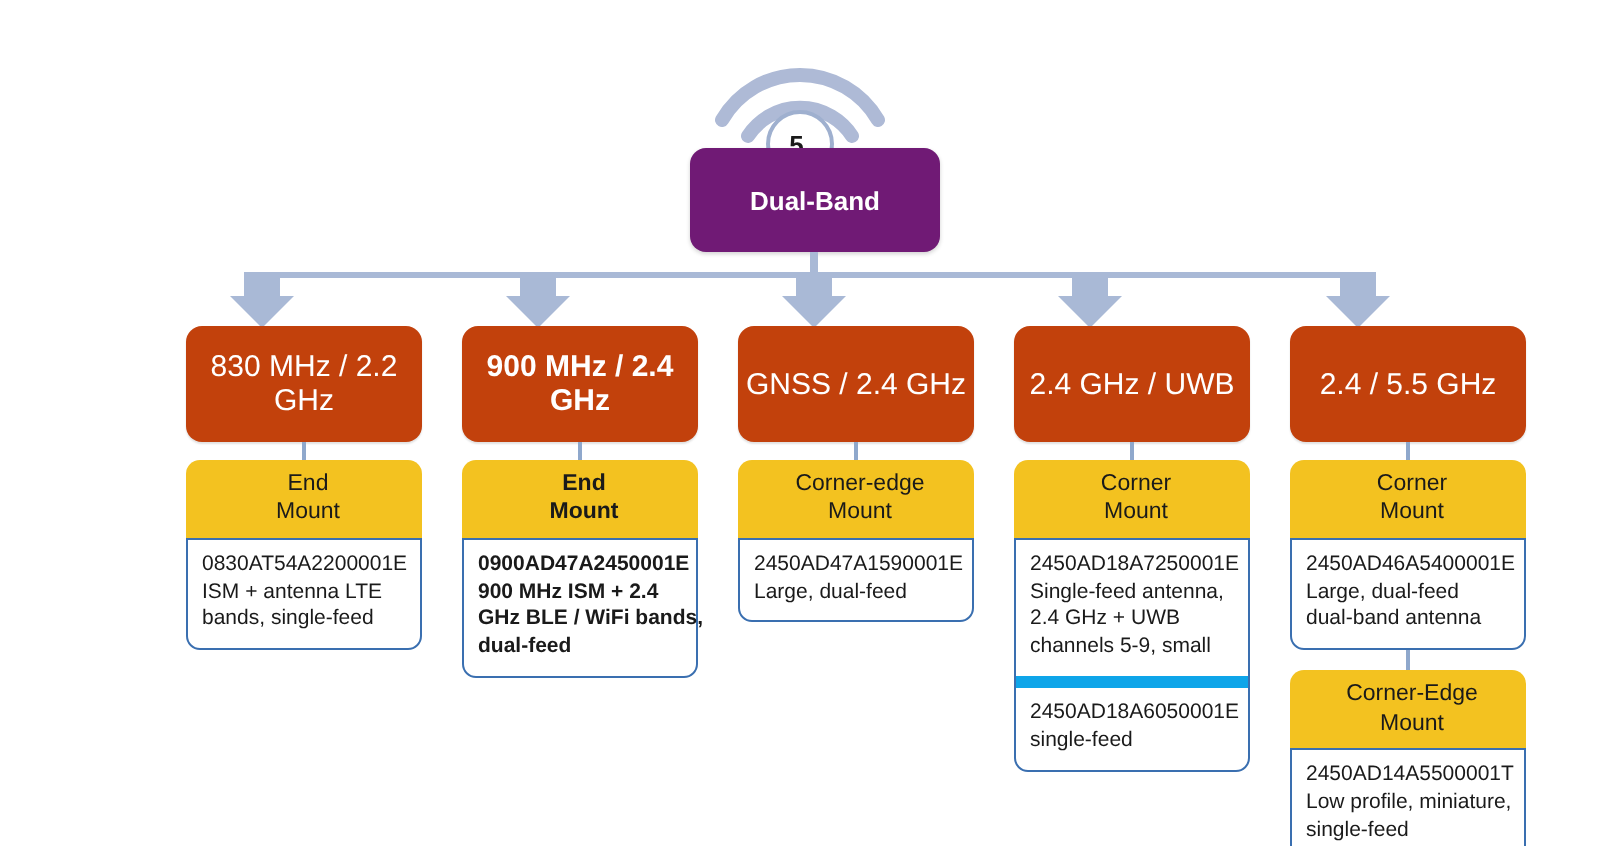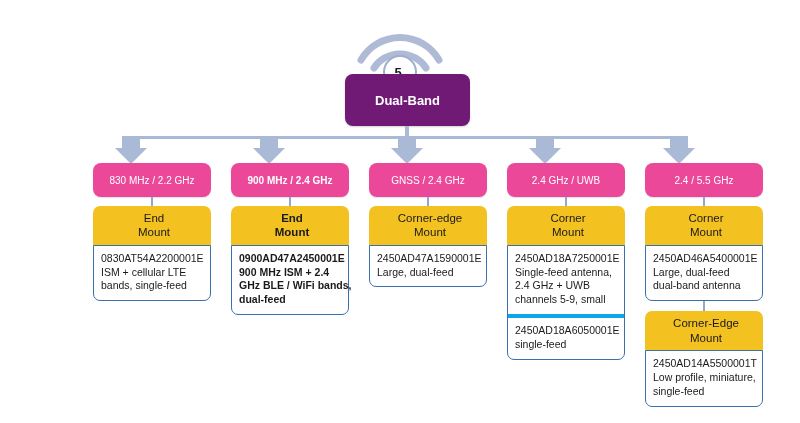--- a/index.html
+++ b/index.html
@@ -76,28 +76,28 @@
     pointer-events: none;
   }
 
   
   .column {
     position: absolute;
     top: 163px;
     width: 118px;
   }
   .col-head {
-    height: 34px;
-    background: #ec4899;
+    height: 58px;
+    background: #c2410c;
     border-radius: 8px;
     display: flex;
     align-items: center;
     justify-content: center;
     color: #ffffff;
-    font-size: 10px;
+    font-size: 15px;
     text-align: center;
     box-shadow: 0 1px 1px rgba(0,0,0,0.12);
   }
   .stem {
     width: 2px;
     height: 9px;
     background: #8fa8cc;
     margin: 0 auto;
   }
   .mount-box {
@@ -115,21 +115,21 @@
     background: #ffffff;
     margin-top: -1px;
   }
   .detail-box {
     padding: 6px 7px 7px 7px;
     font-size: 10.5px;
     line-height: 1.32;
     color: #1a1a1a;
   }
   .detail-box + .detail-box {
-    border-top: 4px solid #0ea5e9;
+    border-top: 6px solid #0ea5e9;
   }
   .sub-stem {
     width: 2px;
     height: 10px;
     background: #8fa8cc;
     margin: 0 auto;
   }
   .detail-line { display: block; white-space: nowrap; }
 </style>
 </head>
@@ -194,21 +194,21 @@
       <span>830 MHz / 2.2 GHz</span>
     </div>
     <div class="stem"></div>
     <div class="mount-box">
       <span class="detail-line">End</span>
       <span class="detail-line">Mount</span>
     </div>
     <div class="detail-group">
       <div class="detail-box">
         <span class="detail-line">0830AT54A2200001E</span>
-        <span class="detail-line">ISM + cellular LTE</span>
+        <span class="detail-line">ISM + antenna LTE</span>
         <span class="detail-line">bands, single-feed</span>
       </div>
     </div>
   </div>
 
   <div class="column" style="left:231px;font-weight:bold;">
     <div class="col-head">
       <span>900 MHz / 2.4 GHz</span>
     </div>
     <div class="stem"></div>

